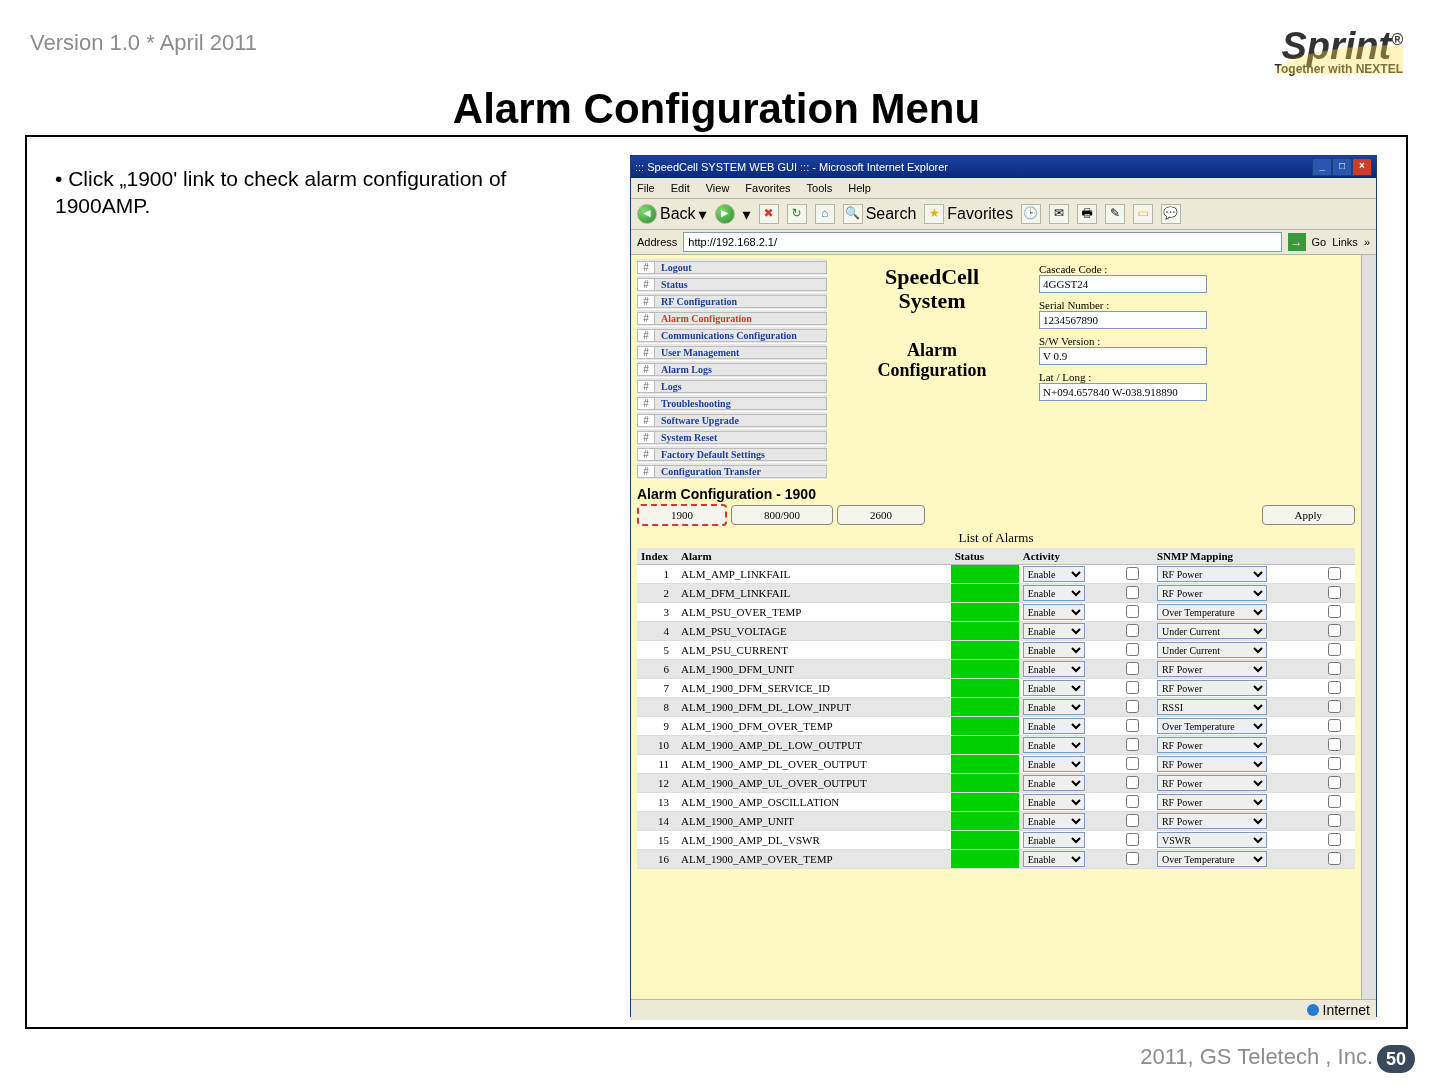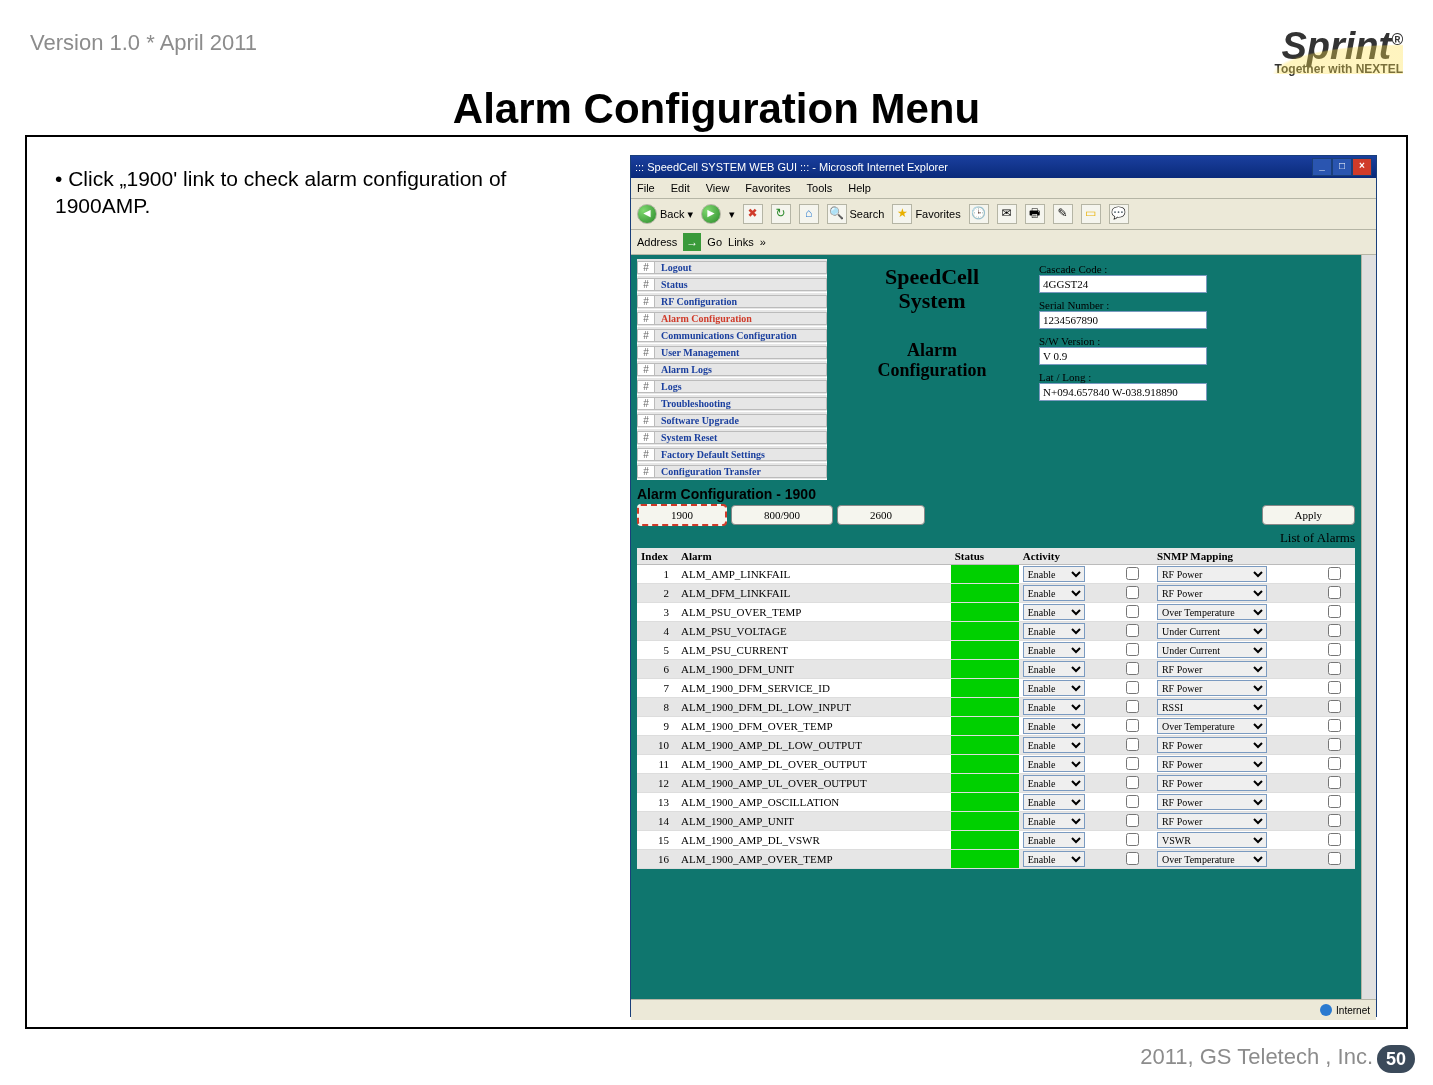--- a/index.html
+++ b/index.html
@@ -11,38 +11,38 @@
   .logo-big sup{font-size:16px;vertical-align:super}
   .logo-small{font:bold 12px Arial;color:#333;margin-top:-6px}
   .slide-title{position:absolute;left:0;right:0;top:85px;text-align:center;font:bold 42px Arial;color:#000}
   .slide-border{position:absolute;left:25px;right:25px;top:135px;height:890px;border:2px solid #000}
   .footer{position:absolute;right:60px;bottom:15px;color:#8c8c8c;font-size:22px}
   .pagenum{position:absolute;right:18px;bottom:12px;width:38px;height:28px;background:#3b4a5a;border-radius:14px/14px;color:#fff;font:bold 18px Arial;text-align:center;line-height:28px}
   
   .instr{position:absolute;left:55px;top:165px;width:540px;font-size:21px;line-height:1.3;color:#000}
   .instr p{margin:0 0 22px 0}
   
-  .ie{position:absolute;left:630px;top:155px;width:745px;height:860px;border:1px solid #1a3f7a;background:#0f766e;font-size:11px;color:#000}
+  .ie{position:absolute;left:630px;top:155px;width:745px;height:860px;border:1px solid #1a3f7a;background:#fef9c3;font-size:11px;color:#000}
   .ie-title{background:linear-gradient(#1a3f9e,#0a2a7a);color:#fff;height:22px;display:flex;align-items:center;justify-content:space-between;padding:0 4px}
   .ie-title-txt{font-size:11px}
   .ie-title-btns{display:flex;gap:0}
   .ie-btn{width:18px;height:16px;background:#2a55b0;border:1px solid #1a3f7a;color:#fff;font:bold 10px/14px Arial;text-align:center}
   .ie-btn.close{background:#d03b2a}
   .ie-menu{background:#ece9d8;border-bottom:1px solid #b5b5a5;height:20px;display:flex;align-items:center;padding:0 6px;gap:16px;font-size:11px}
   .ie-menu span{cursor:default}
   .ie-tool{background:#ece9d8;border-bottom:1px solid #b5b5a5;height:30px;display:flex;align-items:center;padding:0 6px;gap:8px}
   .ie-tool .back{display:flex;align-items:center;gap:3px}
   .ie-tool .ico{width:18px;height:18px;border:1px solid #b5b5a5;background:#f5f5ee;text-align:center;font:12px/16px Arial}
   .ie-tool .ico.green{background:radial-gradient(circle at 30% 30%,#7fd96f,#2a8a2a);color:#fff;border-radius:50%}
-  .ie-tool .lbl{font-size:11px}
+  .ie-tool .lbl{font-size:16px}
   .ie-addr{background:#ece9d8;border-bottom:1px solid #b5b5a5;height:24px;display:flex;align-items:center;padding:0 6px;gap:6px}
   .ie-addr input{flex:1;height:18px;border:1px solid #7a9ac0;padding:0 4px;font:11px Arial}
   .ie-addr .go{width:18px;height:18px;background:#3a9a3a;color:#fff;text-align:center;font:bold 12px/18px Arial}
   .ie-body{display:flex;height:calc(100% - 22px - 20px - 30px - 24px - 20px);overflow:hidden}
-  .ie-status{height:20px;background:#ece9d8;border-top:1px solid #b5b5a5;display:flex;align-items:center;justify-content:flex-end;padding:0 6px;gap:10px;font-size:10px}
+  .ie-status{height:20px;background:#ece9d8;border-top:1px solid #b5b5a5;display:flex;align-items:center;justify-content:flex-end;padding:0 6px;gap:10px;font-size:14px}
   .ie-status .zone{display:flex;align-items:center;gap:4px}
   .ie-status .dot{width:12px;height:12px;border-radius:50%;background:#2a7ad0}
   .sb{width:14px;background:#e0e0e0;border-left:1px solid #b5b5a5}
   
   .page{flex:1;padding:4px 6px;overflow:hidden}
   
   .hdr{display:flex;gap:10px}
   .nav{width:190px;background:#e6e6e6}
   .nav-row{display:flex;align-items:center;border-bottom:1px solid #fff;height:16px}
   .nav-hash{width:16px;background:#fff;border:1px solid #bbb;border-right:none;text-align:center;color:#666;font-size:10px}
@@ -56,21 +56,21 @@
   .field-lbl{font:11px Tahoma;color:#000}
   .field input{width:160px;height:16px;border:1px solid #7a9ac0;font:11px Tahoma;padding:0 3px}
   
   .sect-title{font:bold 14px Arial;color:#000;margin:6px 0 2px}
   .tabs{display:flex;align-items:center;gap:4px;margin-bottom:4px}
   .tab{height:18px;border:1px solid #888;border-radius:4px;padding:0 32px;font:11px/18px Tahoma;background:#f5f5ee;cursor:pointer}
   .tab.sel{border:2px dashed #d03b2a;font-weight:normal}
   .tab.apply{margin-left:auto}
   .report{display:flex;align-items:center;gap:10px;font:11px Tahoma;margin:2px 0 4px}
   .report select{height:18px;border:1px solid #7a9ac0;font:11px Tahoma;width:70px}
-  .list-title{text-align:right;font:13px Tahoma;margin:2px 0}
+  .list-title{text-align:center;font:13px Tahoma;margin:2px 0}
   table.alarms{width:100%;border-collapse:collapse;font:11px Tahoma}
   table.alarms th{background:#e6e6e6;text-align:left;padding:2px 4px;border-bottom:1px solid #bbb}
   table.alarms td{padding:1px 4px;border-bottom:1px solid #ddd}
   table.alarms tr:nth-child(even) td{background:#e6e6e6}
   table.alarms tr:nth-child(odd) td{background:#fff}
   table.alarms td.status{background:#00d000 !important;width:60px}
   table.alarms td.idx{width:28px;text-align:right;padding-right:8px}
   table.alarms select{height:16px;border:1px solid #7a9ac0;font:10px Tahoma}
   table.alarms .act select{width:62px}
   table.alarms .map select{width:110px}
@@ -137,20 +137,21 @@
     <span class="ico">🕒</span>
     <span class="ico">✉</span>
     <span class="ico">🖶</span>
     <span class="ico">✎</span>
     <span class="ico" style="color:#e8b000">▭</span>
     <span class="ico">💬</span>
   </div>
 
   <div class="ie-addr">
     <span>Address</span>
+    <input type="text" value="http://192.168.2.1/" style="">
     <span class="go">→</span>
     <span>Go</span>
     <span>Links</span>
     <span>»</span>
   </div>
 
   <div class="ie-body">
     <div class="page">
 
       <div class="hdr">

